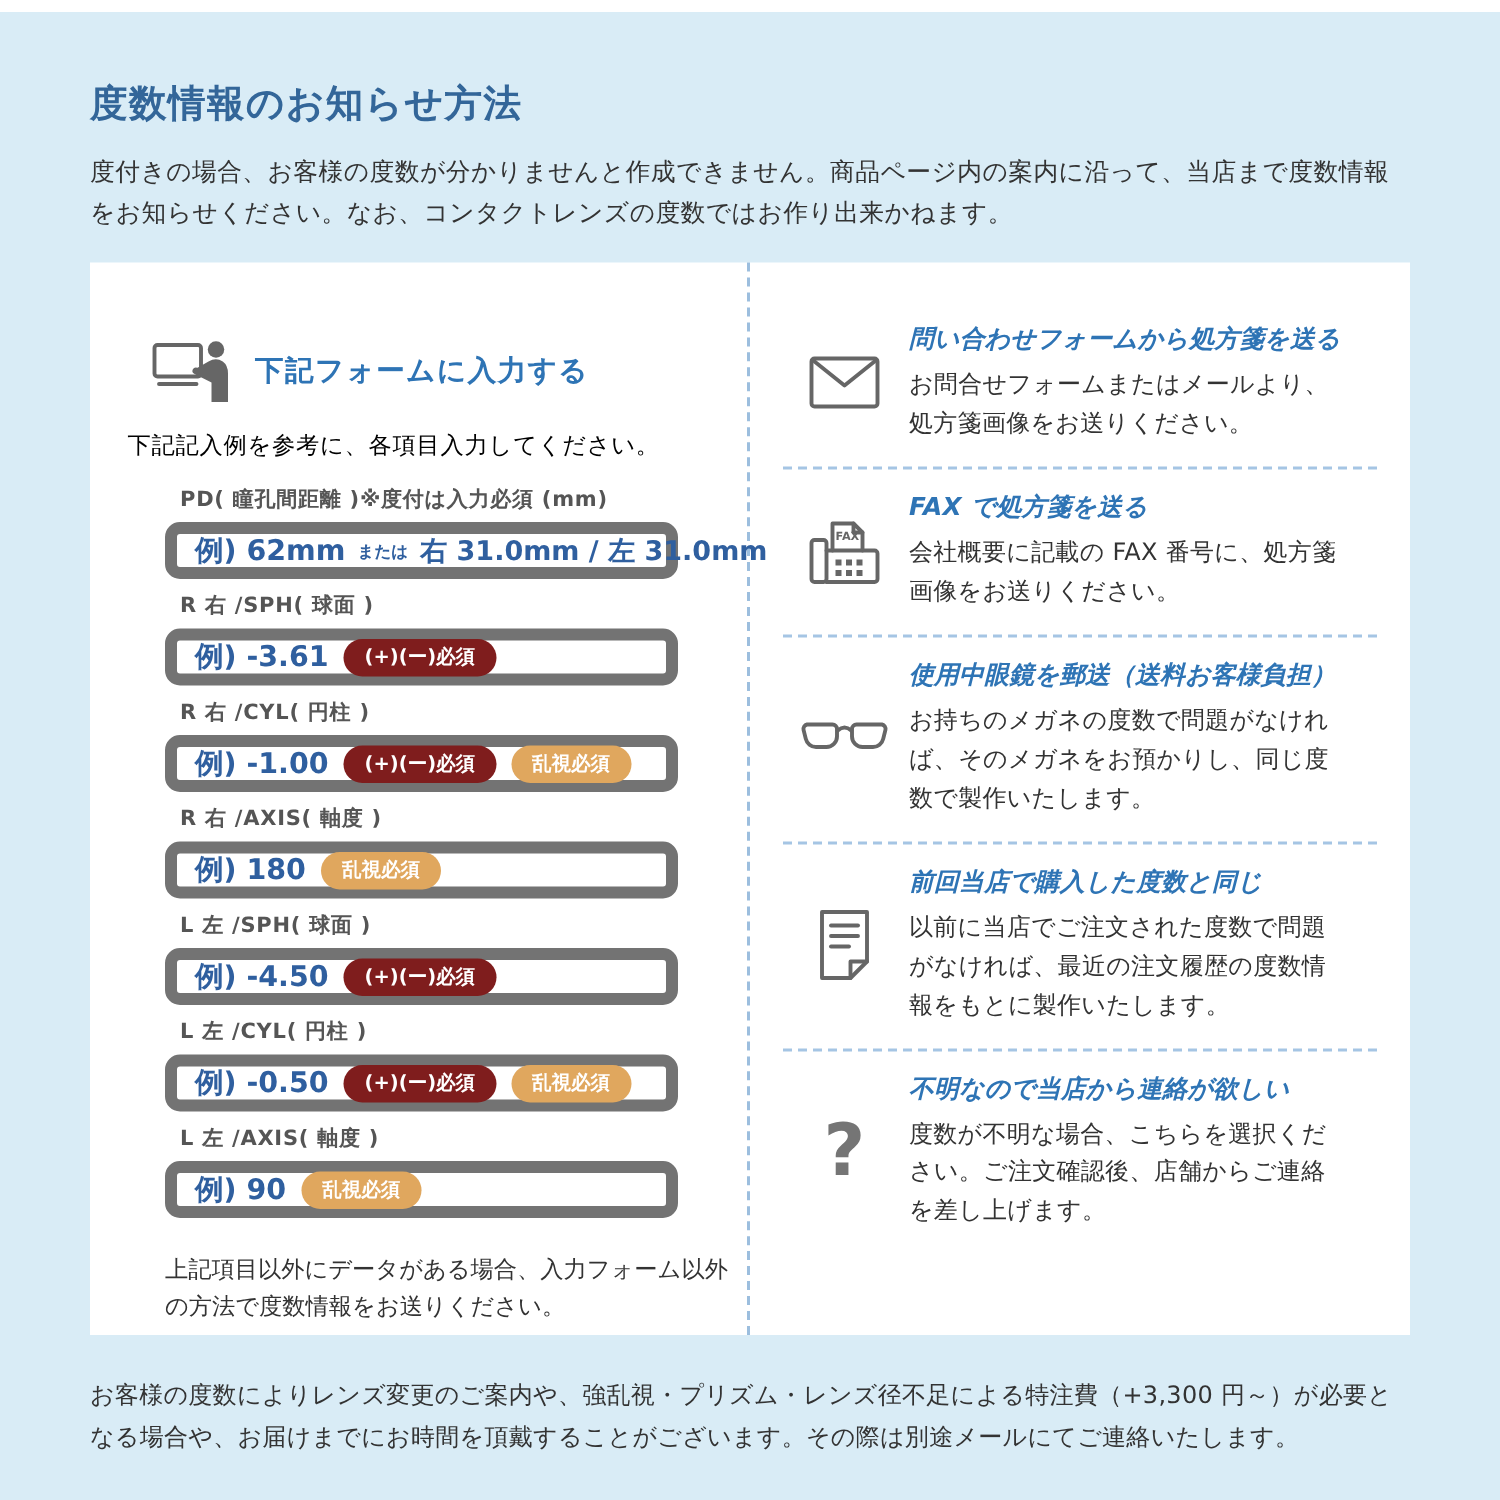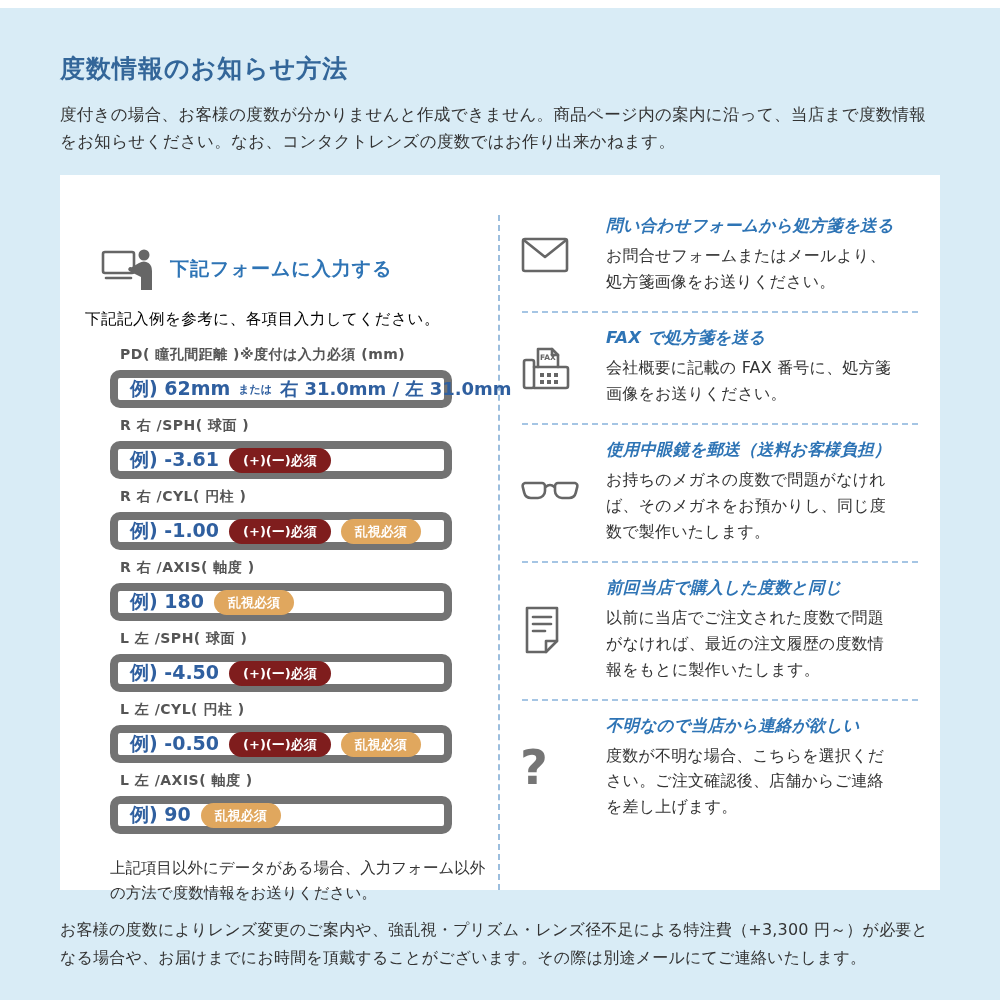--- a/index.html
+++ b/index.html
@@ -18,23 +18,22 @@
   .intro {
     margin:16px 60px 0 60px; width:880px; font-size:16.5px;
     line-height:1.65; color:#333; letter-spacing:0.3px;
   }
 
   .card {
     margin:20px 0 0 60px; width:880px; height:715px; background:#ffffff;
     display:flex; box-sizing:border-box;
   }
   .col-left {
-    width:440px; box-sizing:border-box; padding:26px 0 0 25px;
+    width:440px; box-sizing:border-box; padding:44px 0 0 25px;
     border-right:2px dashed #9cbede;
-    margin-top:40px;
   }
   .col-right { width:440px; box-sizing:border-box; padding:26px 20px 0 20px; }
 
   .form-header { display:flex; align-items:center; gap:14px; margin:6px 0 0 15px; }
   .form-header .hdr-icon { width:56px; height:44px; flex:0 0 auto; }
   .form-title { font-size:19px; font-weight:bold; color:#2e74b5; letter-spacing:1px; }
 
   .instruction { margin:18px 0 0 0; font-size:15.5px; color:#000000; letter-spacing:0.5px; }
 
   .fields { margin:16px 0 0 25px; width:342px; }
@@ -54,21 +53,21 @@
     color:#fff; font-weight:bold; font-size:13px; line-height:1;
     padding:6px 14px; border-radius:13px; white-space:nowrap;
   }
   .pill.blue { background:#7f1d1d; }
   .pill.orange { background:#e0a75e; }
 
   .left-note { margin:22px 0 0 0; width:380px; font-size:15.5px; line-height:1.6; color:#333; }
 
   .method { display:flex; align-items:center; padding:14px 0 16px 0; }
   .method + .divider { border-bottom:2px dashed #a5c5e4; margin:0 2px; }
-  .m-icon { width:86px; flex:0 0 auto; display:flex; align-items:center; }
+  .m-icon { width:86px; flex:0 0 auto; display:flex; justify-content:center; align-items:center; }
   .m-text { width:300px; }
   .m-title { font-size:16.5px; font-weight:bold; color:#2e74b5; margin-bottom:6px; letter-spacing:0.2px;font-style:italic; }
   .m-body { font-size:16px; line-height:1.62; color:#333; width:285px; letter-spacing:0.2px; }
   .q-mark { font-size:48px; font-weight:bold; color:#757575; font-family:"DejaVu Sans",sans-serif; }
 
   .footer {
     margin:26px 60px 0 60px; width:880px; font-size:16px;
     line-height:1.7; color:#333; letter-spacing:0.2px;
   }
 

